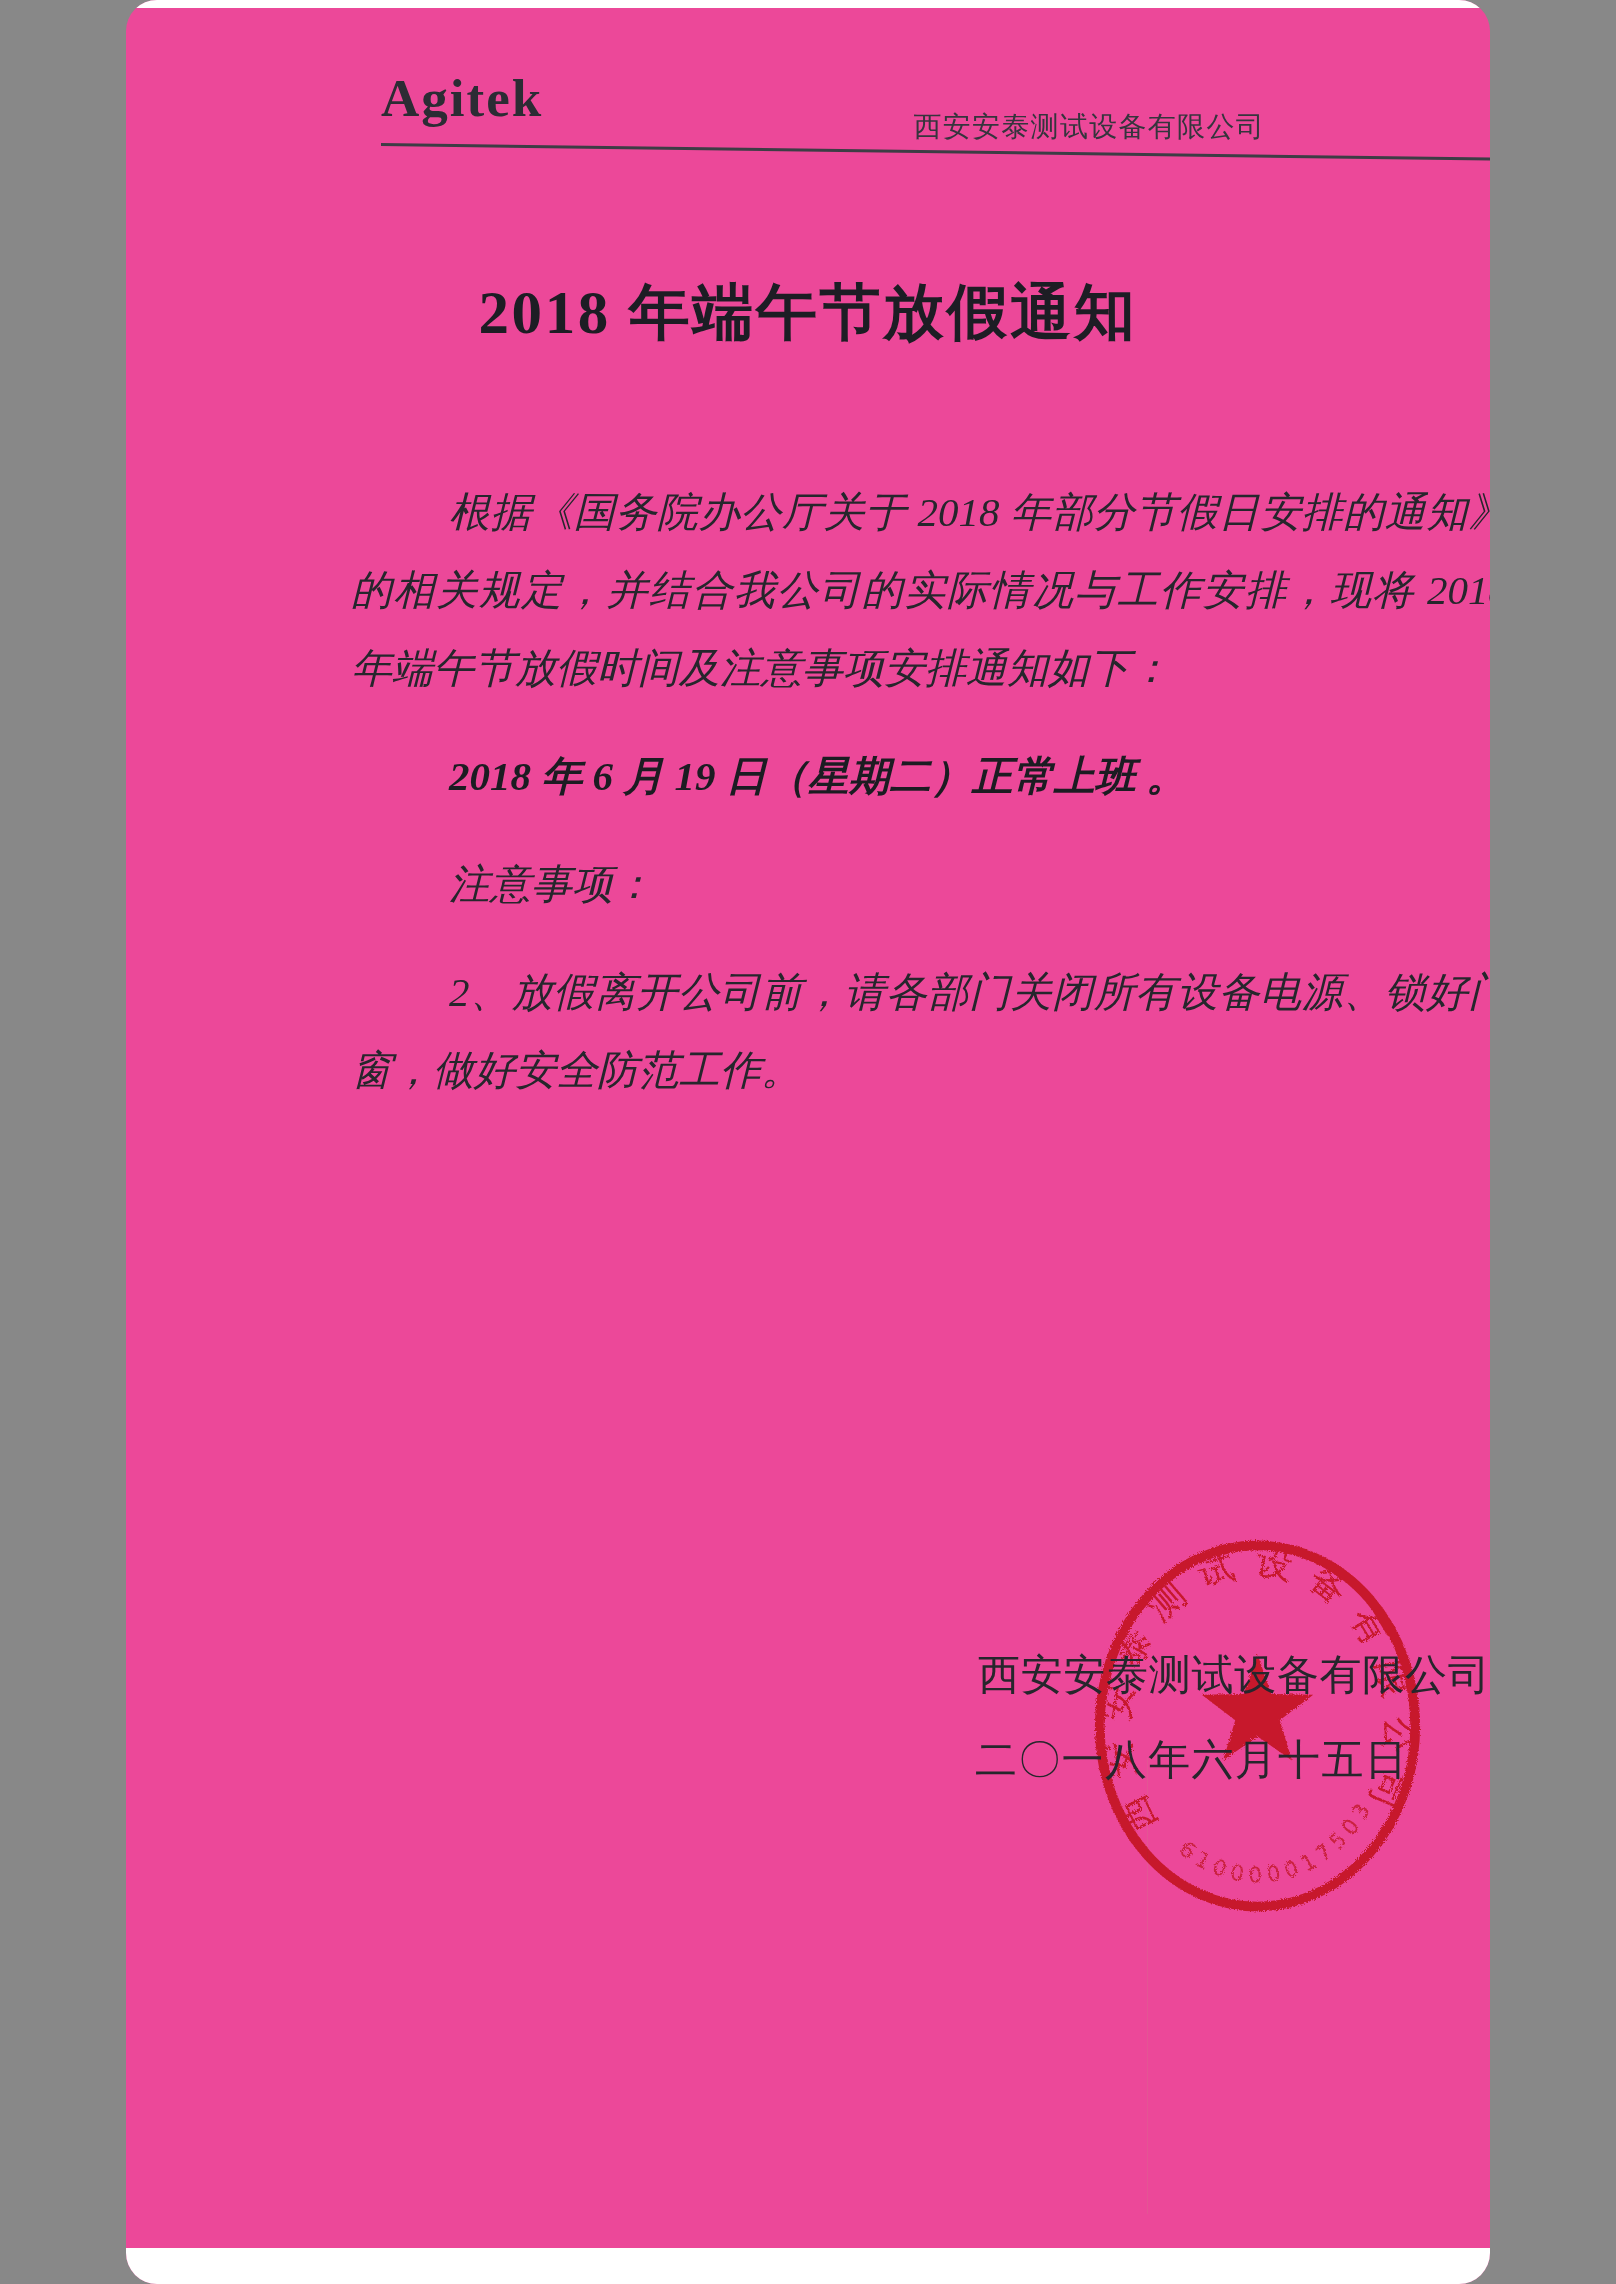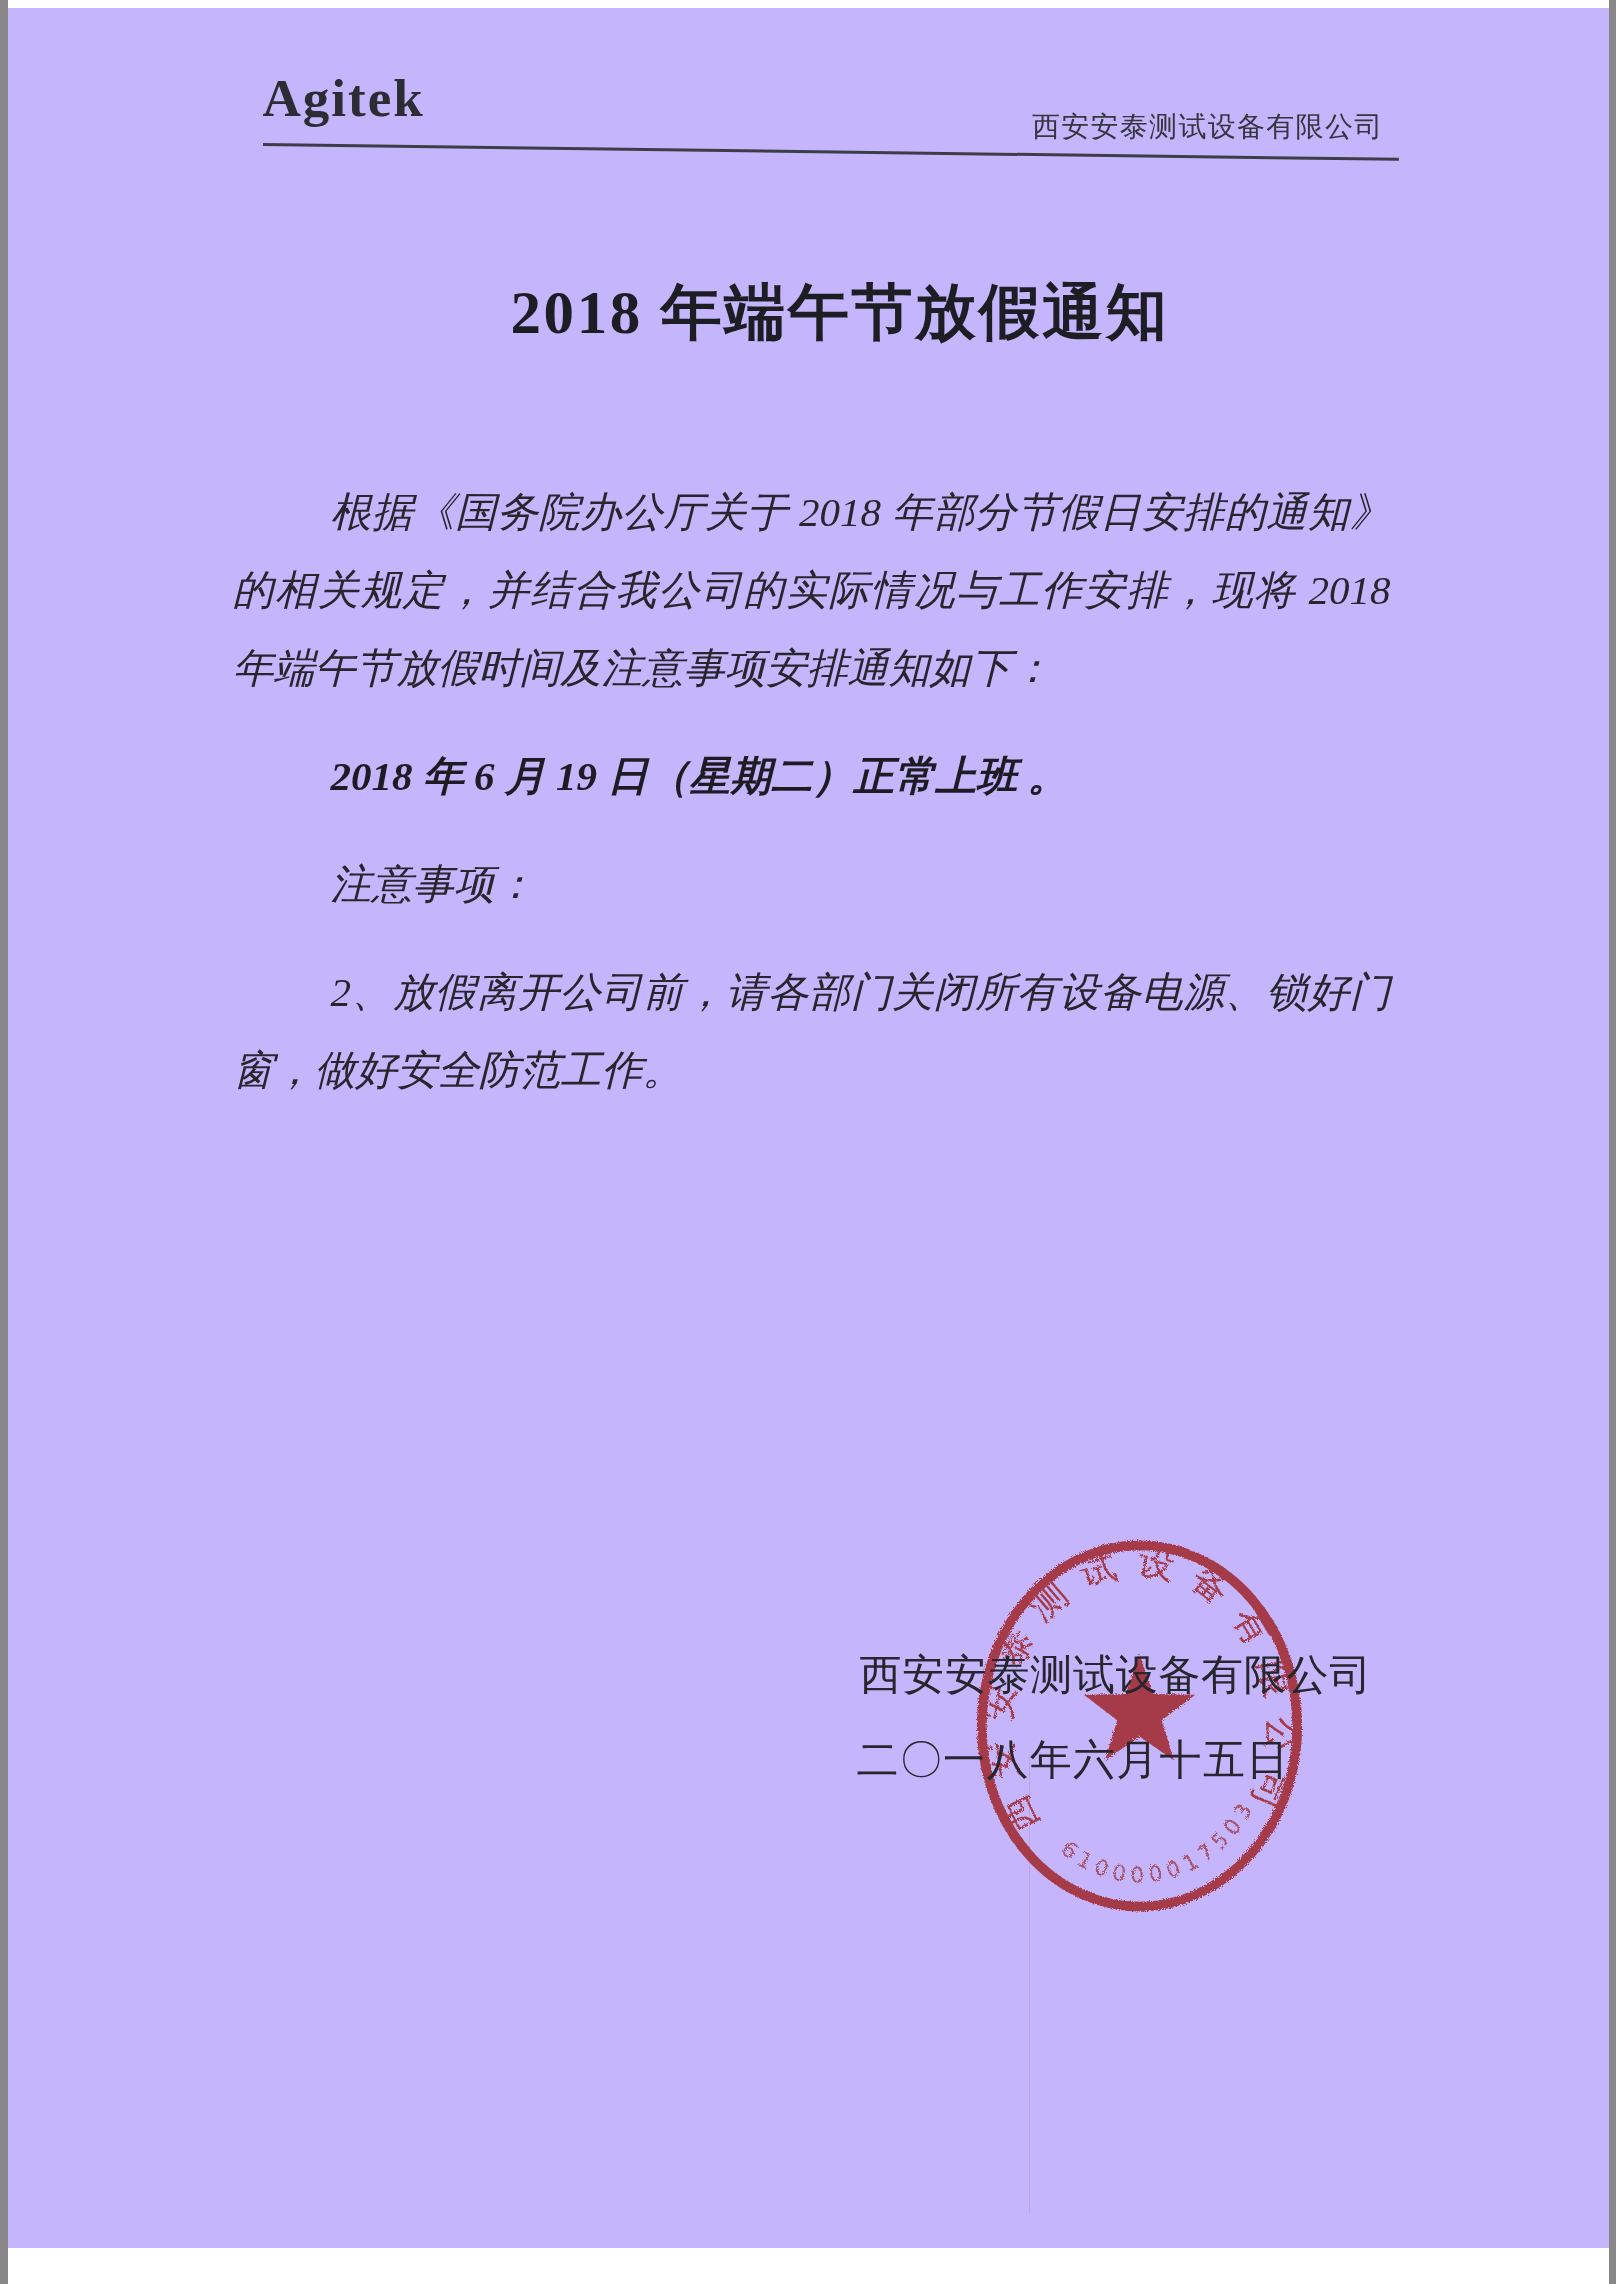--- a/index.html
+++ b/index.html
@@ -1,24 +1,25 @@
 <!DOCTYPE html>
 <html style="font-size:10.4px"><head>
 <meta charset="utf-8">
 <style>
   html, body { margin: 0; padding: 0; background: #888; }
   .page {
     position: relative;
-    width: 1601px;
+    width: 1364px;
     height: 2284px;
     margin: 0 auto;
-    background: #c4b5fd;
+    background: #ec4899;
     overflow: hidden;
     font-family: "Liberation Serif", "DejaVu Serif", serif;
     color: #26262c;
+    border-radius: 31px;
   }
   .edge-band-top {
     position: absolute; left: 0; top: 0; width: 100%; height: 7.8px;
     background: #ffffff;
   }
   .edge-band-bottom {
     position: absolute; left: 0; bottom: 0; width: 100%; height: 36px;
     background: #ffffff;
   }
   
@@ -39,21 +40,20 @@
     transform: rotate(0.75deg);
     transform-origin: left center;
   }
   
   .title {
     position: absolute; left: 0; top: 272px; width: 100%;
     margin: 0;
     text-align: center;
     font-size: 61px; font-weight: bold; letter-spacing: 2.6px;
     color: #1d1d24;
-    padding-left: 32px;
   }
   
   .body-text {
     position: absolute; left: 225px; top: 473px; width: 1158px;
     font-size: 41px; line-height: 78px;
     text-align: justify;
   }
   .body-text p {
     margin: 0 0 30px 0;
     text-indent: 98px;

